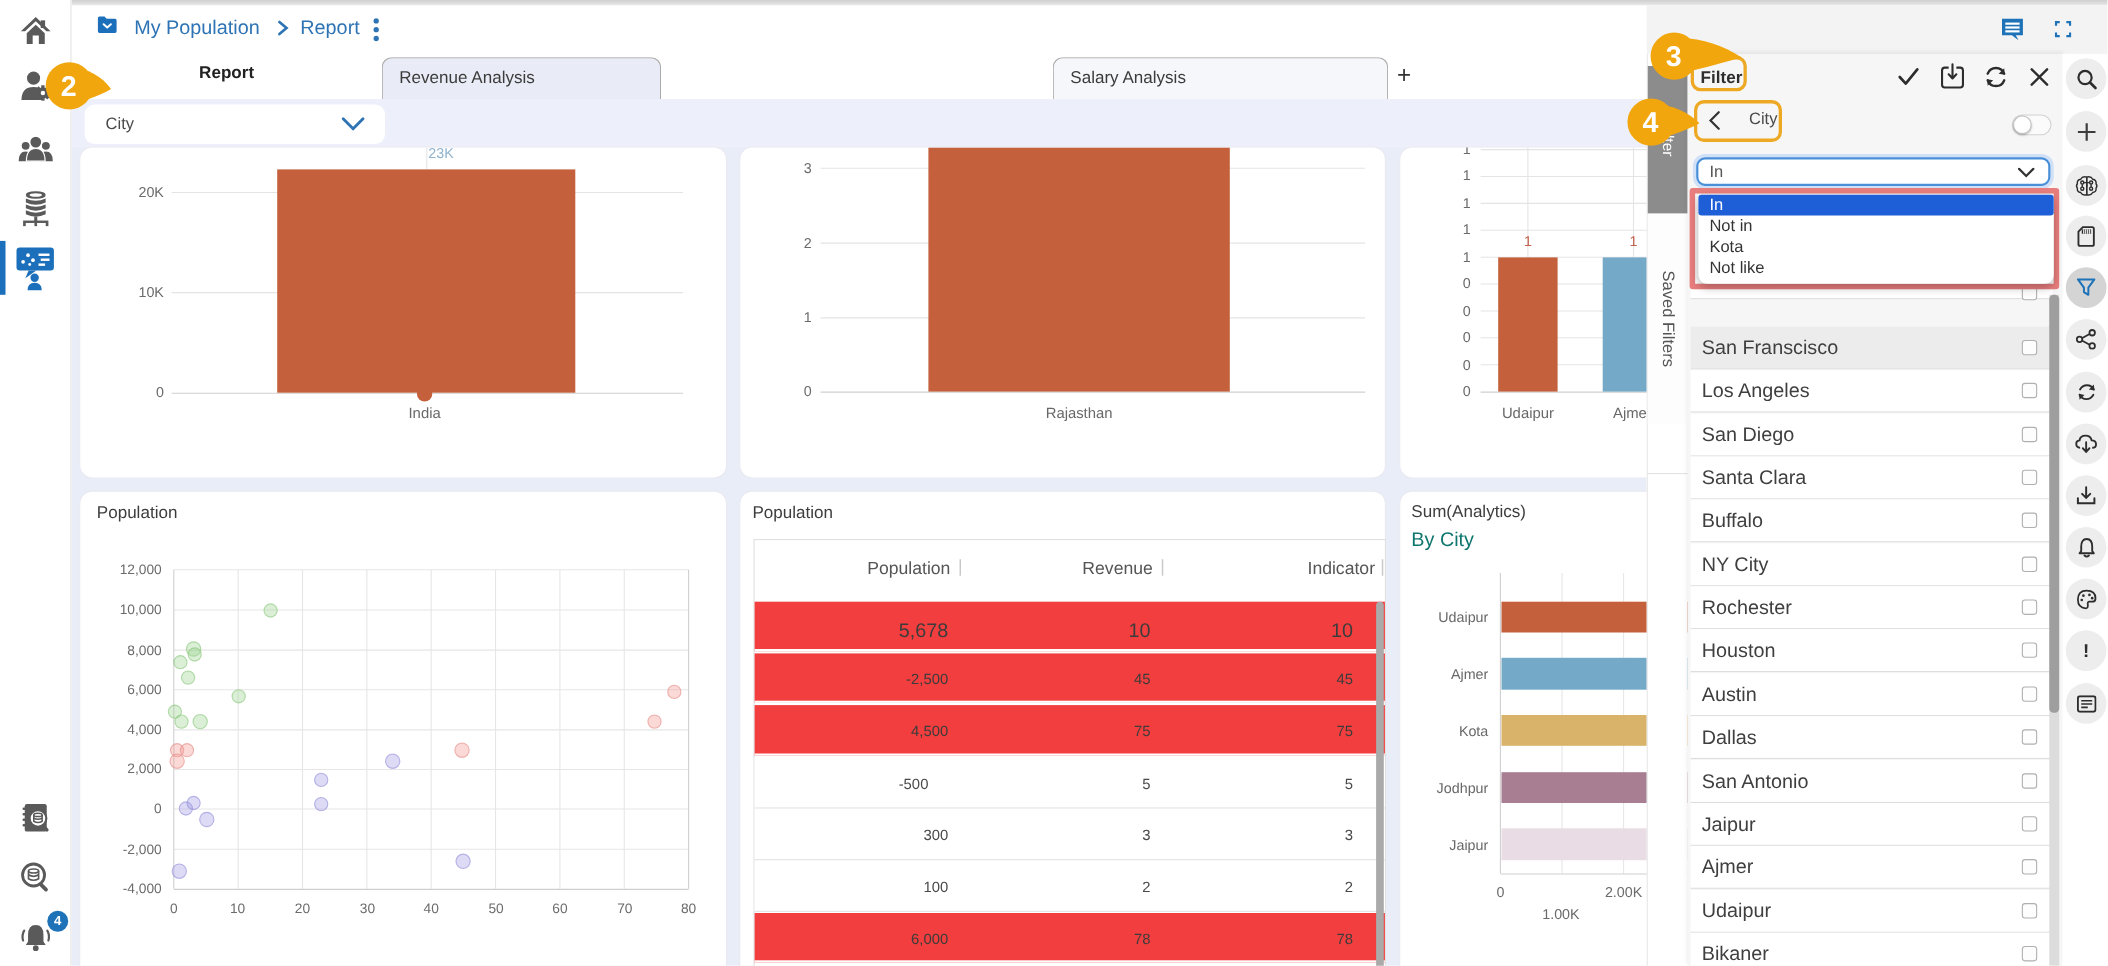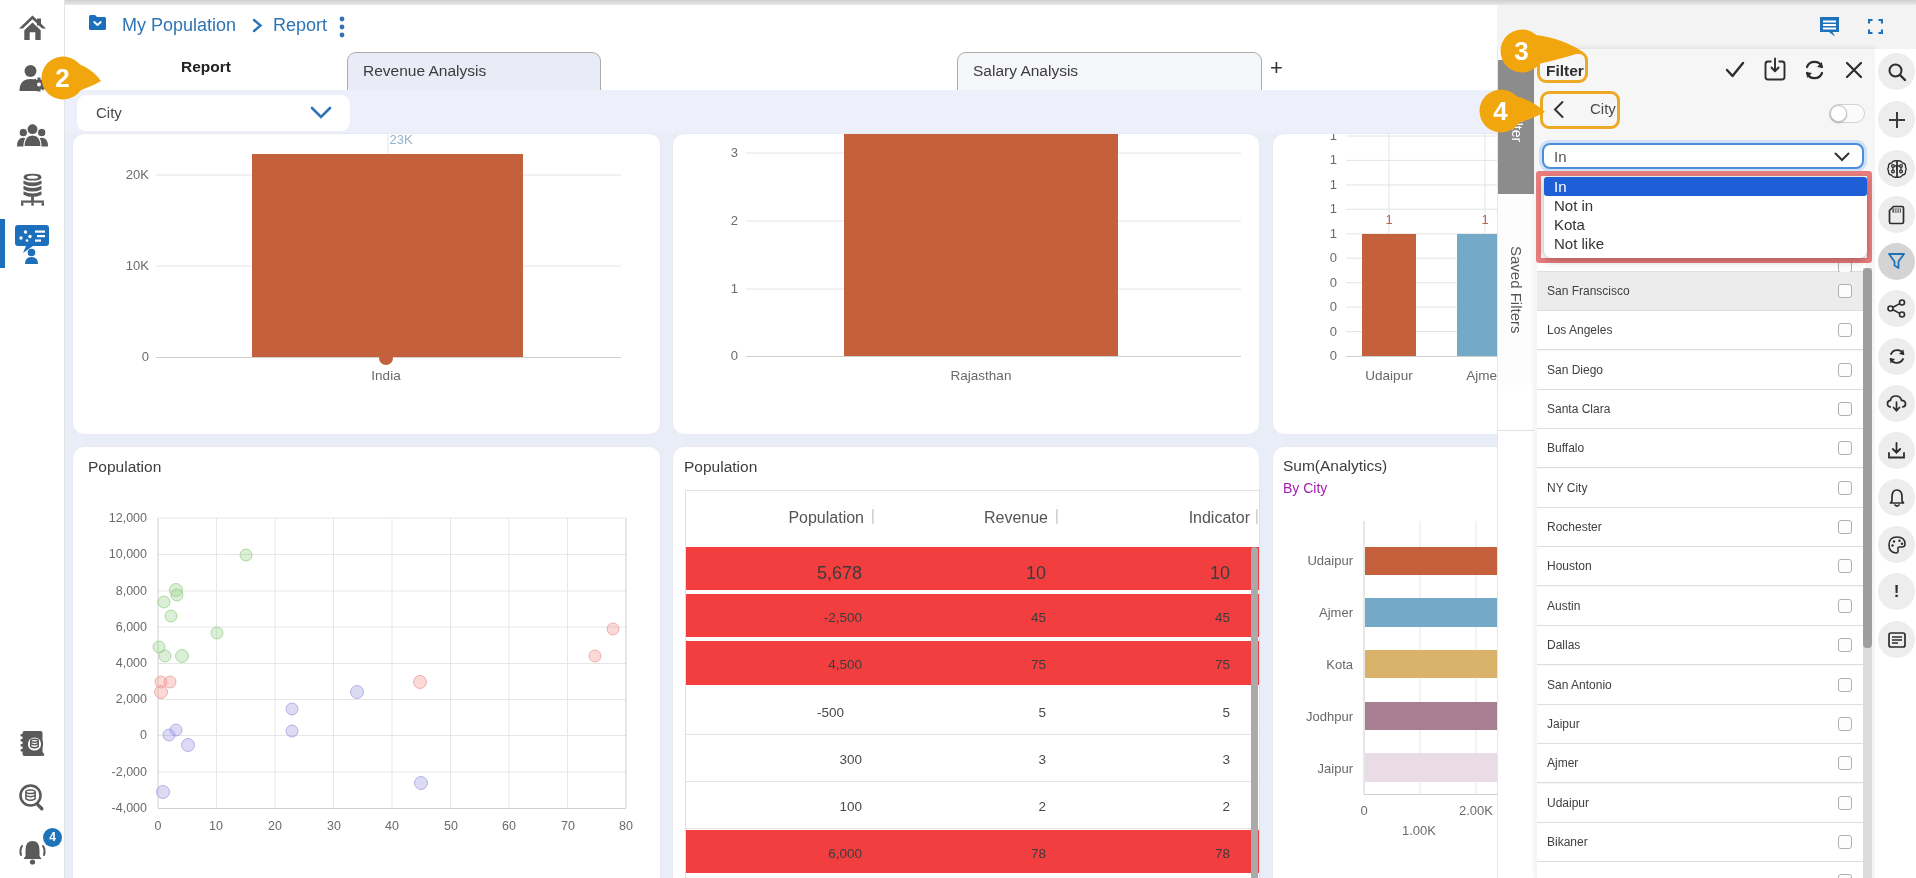--- a/index.html
+++ b/index.html
@@ -52,21 +52,21 @@
 #cityrow-txt { position:absolute; left:56px; top:51px; font-size:15px; color:#4a4a4a; }
 #fp-select { position:absolute; left:8px; top:94px; width:322px; height:26px; background:#fff;
   border:2px solid #4a90d9; border-radius:8px; box-shadow:0 0 0 3px #cfe0f7; }
 #fp-select span { position:absolute; left:10px; top:3px; font-size:15px; color:#555; }
 #fp-menuwrap { position:absolute; left:2px; top:122px; width:336px; height:92px; border:5px solid #e87d7d; border-radius:3px; background:transparent; }
 #fp-menu { position:absolute; left:3px; top:1px; width:323px; height:81px; background:#fff; border-radius:4px 4px 8px 8px;
   box-shadow:0 3px 8px rgba(0,0,0,.25); font-size:15px; color:#333; }
 #fp-menu .sel { background:#1e5fd8; color:#fff; border-radius:3px; }
 #fp-menu div { padding:0 0 0 10px; height:19px; line-height:19px; }
 .cityrow { position:absolute; left:3px; width:329px; height:39px; background:#fff; border-bottom:1px solid #dedede;
-  font-size:12px; color:#3f3f3f; line-height:38px; padding-left:10px; }
+  font-size:18px; color:#3f3f3f; line-height:38px; padding-left:10px;margin-top:25px; }
 .cityrow .cb { position:absolute; right:14px; top:12px; width:14px; height:14px; border:1px solid #b0b0b0; border-radius:3px; background:#fdfdfd; }
 
 
 #rsb { left:1875px; top:49px; width:41px; height:829px; background:#fff; z-index:12; }
 .rcirc { position:absolute; left:3px; width:37px; height:37px; border-radius:50%; background:#ededed;
   display:flex; align-items:center; justify-content:center; }
 
 .callout { position:absolute; z-index:40; }
 </style>
 </head>
@@ -330,21 +330,21 @@
               <span style="position:absolute; right:213px; top:16px;">78</span>
               <span style="position:absolute; right:29px; top:16px;">78</span>
             </div>
           </div>
         <div style="position:absolute; right:1px; top:56px; width:7px; height:403px; background:#aaa; border-radius:4px;"></div>
       </div>
     </div>
 
     <div class="card" style="left:1207px; top:313px; width:300px; height:500px;">
       <div class="ctitle" style="left:10px; top:10px;">Sum(Analytics)</div>
-      <div style="position:absolute; left:10px; top:33px; font-size:14px; color:#a21caf;">By City</div>
+      <div style="position:absolute; left:10px; top:33px; font-size:18px; color:#0f766e;">By City</div>
       <svg style="position:absolute; left:0; top:0;" width="298" height="430" viewBox="0 0 298 430">
         <g stroke="#e6e6e6" stroke-width="1">
           <line x1="147" y1="74" x2="147" y2="347"></line>
             <line x1="203" y1="74" x2="203" y2="347"></line>
         </g>
         <g stroke="#cfcfcf" stroke-width="1">
             <line x1="91" y1="74" x2="91" y2="347"></line>
             <line x1="91" y1="347.5" x2="290" y2="347.5"></line>
           </g>
         <rect x="92" y="100" width="206" height="28" fill="#c4613c"></rect>

